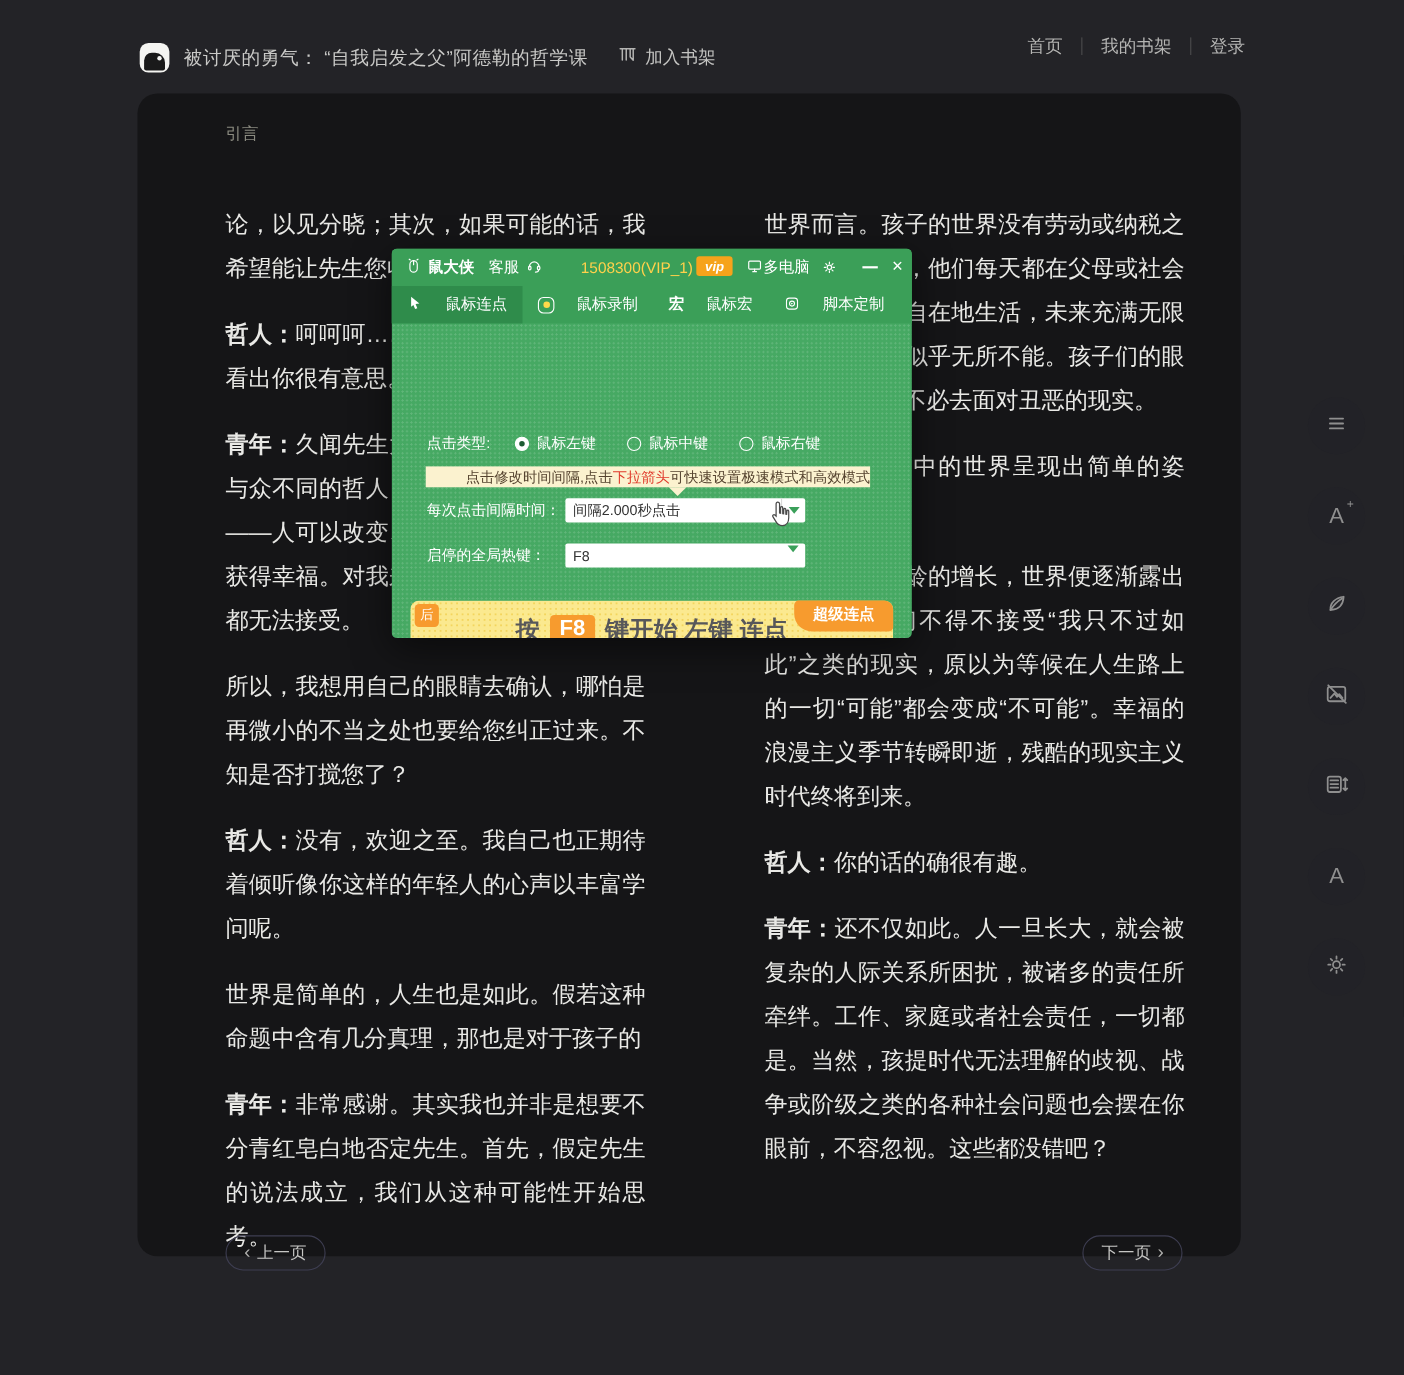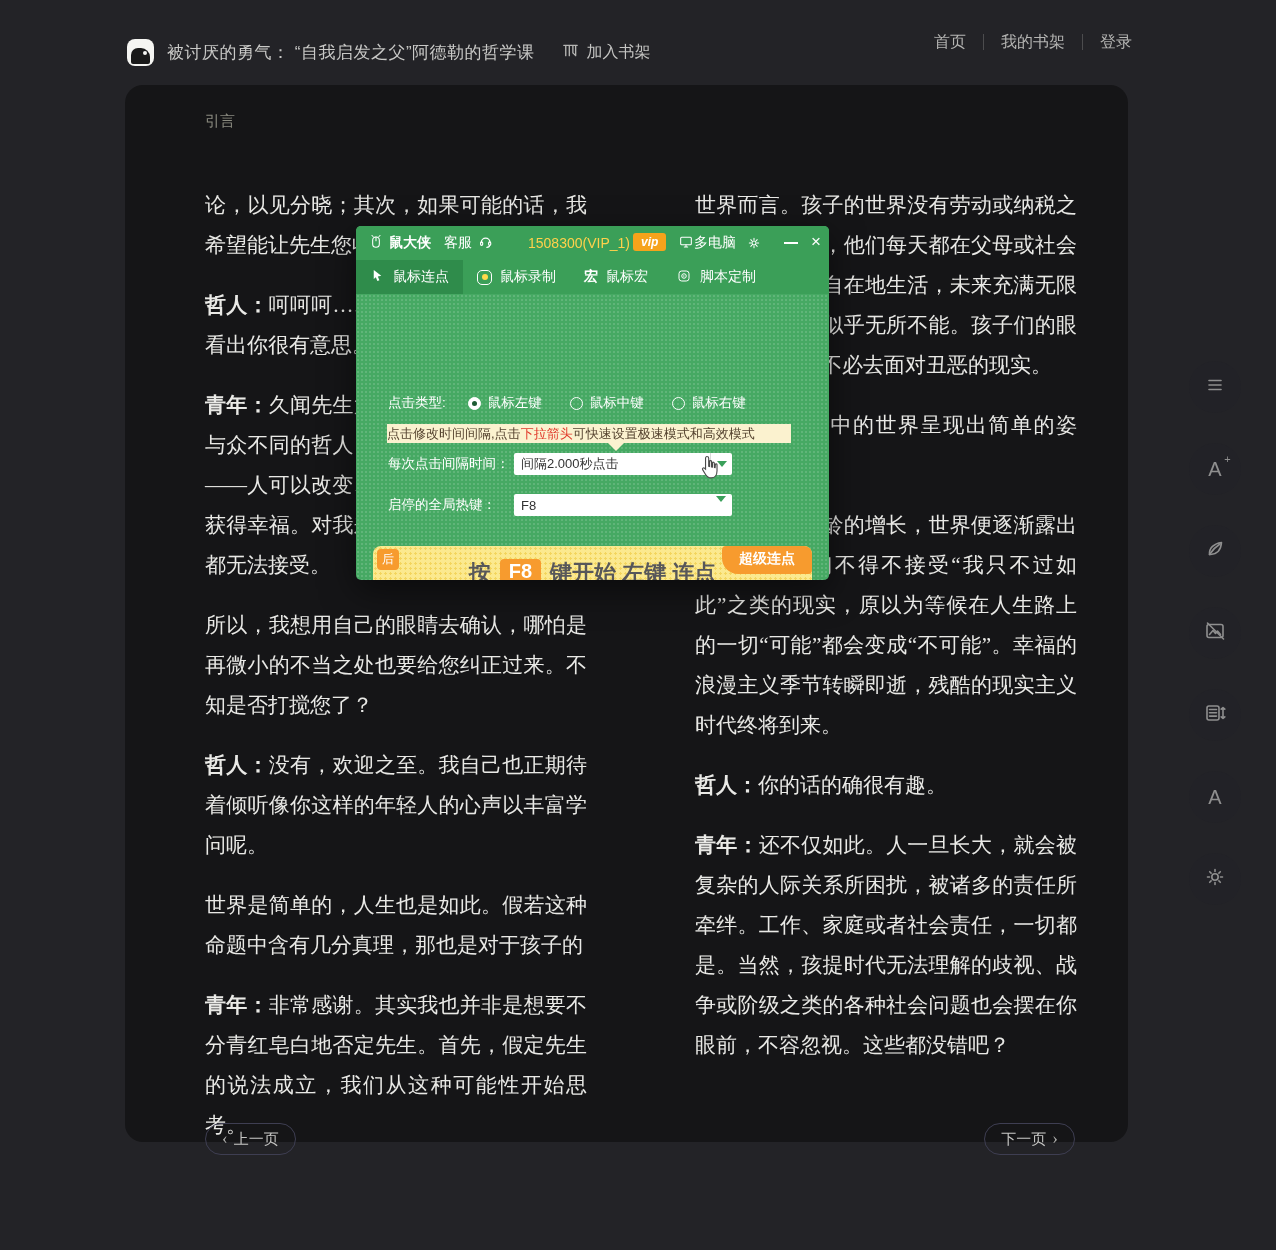--- a/index.html
+++ b/index.html
@@ -14,21 +14,21 @@
   .logo .blob { position:absolute; left:4px; top:9px; width:19px; height:16px; background:#1a1a1a; border-radius:7px 9px 2px 2px; }
   .logo .dot { position:absolute; right:7px; top:12px; width:4px; height:4px; background:#f5f5f2; border-radius:50%; }
   .book-title { margin-left:13px; font-size:17px; color:#c9c9c7; letter-spacing:.5px; }
   .shelf-btn { margin-left:26px; display:flex; align-items:center; gap:7px; color:#c4c4c2; font-size:16px; cursor:pointer; }
   .topnav { position:absolute; right:127px; top:0; height:84px; display:flex; align-items:center; }
   .topnav .nav-item { color:#b5b5b3; font-size:16px; padding:0 17px; cursor:pointer; }
   .topnav .sep { width:1px; height:16px; background:#4c4c4e; }
 
   
   .panel { position:absolute; left:125px; top:85px; width:1003px; height:1057px;
-    background:#151517; border-radius:18px;font-family:Liberation Serif, serif; }
+    background:#151517; border-radius:18px; }
   .chapter { position:absolute; left:80px; top:27px; font-size:15px; color:#8b8b80; }
   .col { position:absolute; top:100px; width:382px; font-size:21px; line-height:40px;
     color:#e9e9e6; text-align:justify; }
   .col-left { left:80px; }
   .col-right { left:570px; }
   .col p { margin:0 0 20px 0; }
   .spk { font-weight:700; }
   .pill { position:absolute; height:32px; border:1px solid #3e3e52; border-radius:16px;
     display:flex; align-items:center; gap:6px; padding:0 16px; color:#c6c6c4; font-size:15px; cursor:pointer; }
   .pill .chev { font-size:17px; color:#aeaeac; }
@@ -57,38 +57,38 @@
   .d-account { position:absolute; left:172px; color:#ffd14b; font-size:14px; }
   .vip-badge { position:absolute; left:277px; top:7px; background:#f6a31b; color:#fff; font-style:italic;
     font-weight:700; font-size:12px; border-radius:3px; padding:2px 8px; }
   .d-multi { position:absolute; left:322px; display:flex; align-items:center; gap:0; cursor:pointer; }
   .d-gear { position:absolute; left:390px; top:9px; cursor:pointer; }
   .d-min { position:absolute; left:428px; top:16px; width:14px; height:2px; background:#fff; cursor:pointer; }
   .d-close { position:absolute; left:455px; top:6px; color:#fff; font-size:17px; cursor:pointer; }
 
   .d-tabs { position:absolute; left:0; top:34px; width:100%; height:34px; background:#3b9f58;
     display:flex; color:#fff; font-size:14px; }
-  .tab { display:flex; align-items:center; gap:8px; padding:0 14px; cursor:pointer; }
+  .tab { display:flex; align-items:center; gap:20px; padding:0 14px; cursor:pointer; }
   .tab.active { background:#2f8c4b; }
   .tab svg { stroke:#fff; fill:none; stroke-width:1.5; }
   .rec-ic { width:15px; height:15px; border:1.6px solid #fff; border-radius:5px;
     display:flex; align-items:center; justify-content:center; }
   .rec-ic i { width:6px; height:6px; border-radius:50%; background:#ffd94a; }
   .macro-ic { font-size:14px; font-weight:700; }
 
   .d-body { position:absolute; left:0; top:68px; width:100%; height:286px; color:#fff; font-size:13.5px; }
   .row-type { position:absolute; left:32px; top:68px; display:flex; align-items:center; gap:22px;margin-top:32px; }
   .radio-row { display:flex; align-items:center; gap:7px; cursor:pointer; }
   .radio { width:13px; height:13px; border:1.5px solid #fff; border-radius:50%;
     display:flex; align-items:center; justify-content:center; }
   .radio.sel { background:#fff; }
   .radio.sel i { width:5px; height:5px; border-radius:50%; background:#1d5c33; }
 
   .tip-strip { position:absolute; left:31px; top:130px; width:404px; height:19px; background:#fbf2cf;
-    color:#55432f; font-size:13px; display:flex; align-items:center; justify-content:flex-start; white-space:nowrap; }
+    color:#55432f; font-size:13px; display:flex; align-items:center; justify-content:flex-end; white-space:nowrap; }
   .tip-strip .hl { color:#e0392a; }
   .tip-tail { position:absolute; left:252px; top:149px; width:0; height:0;
     border-left:8px solid transparent; border-right:8px solid transparent; border-top:8px solid #fbf2cf; }
 
   .field-row { position:absolute; left:32px; display:flex; align-items:center; }
   .row-interval { top:159px; }
   .row-hotkey { top:200px; }
   .field-label { width:126px; }
   .input-box { width:218px; height:22px; background:#fff; border-radius:2px; display:flex; align-items:center;
     color:#333; font-size:13px; position:relative; }

